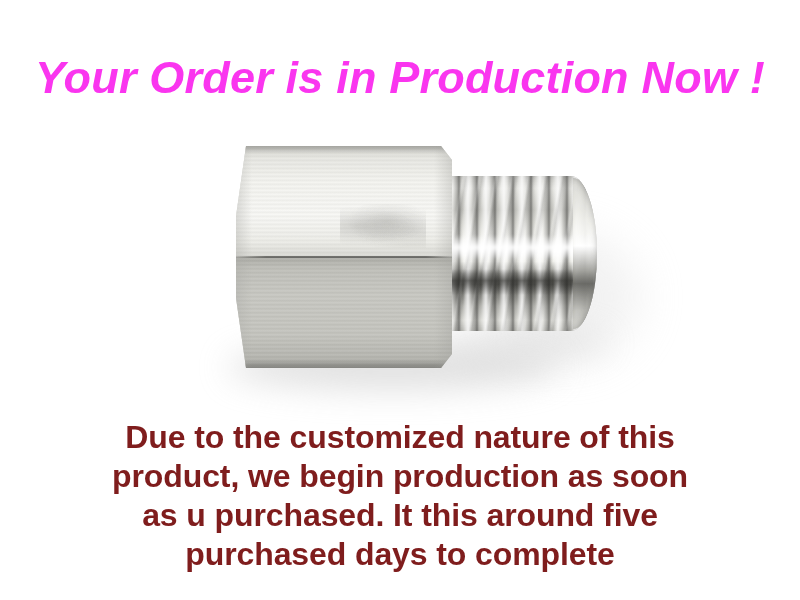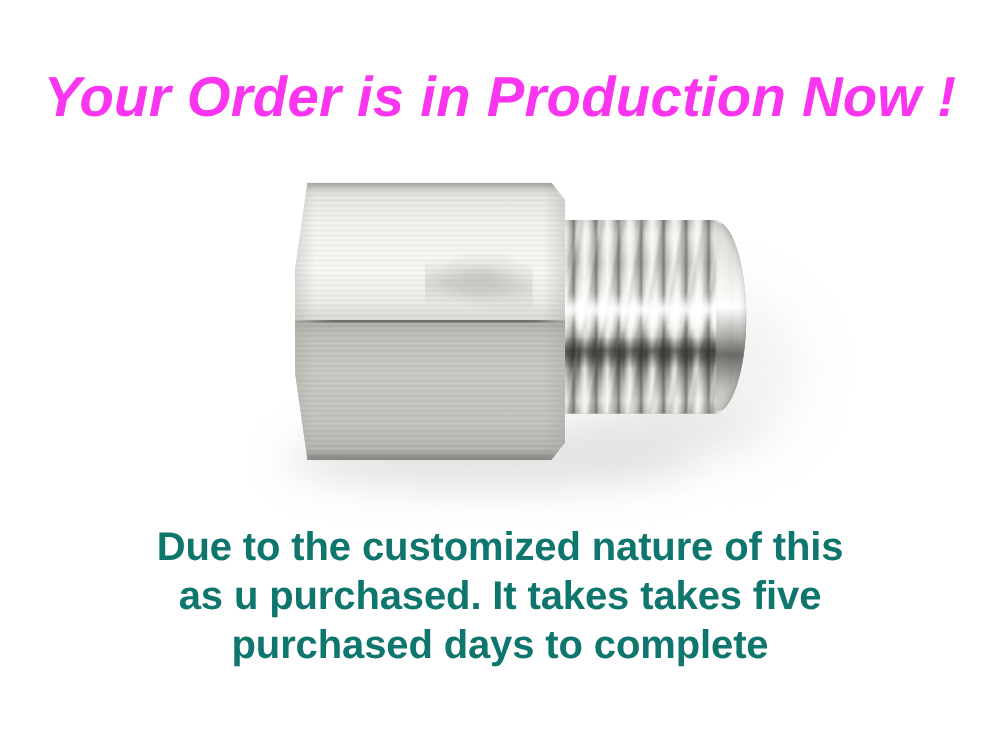--- a/index.html
+++ b/index.html
@@ -286,21 +286,21 @@
   #body-copy {
     position: absolute;
     left: 0;
     top: 418px;
     width: 800px;
     text-align: center;
     font-family: "Liberation Sans", sans-serif;
     font-weight: bold;
     font-size: 32px;
     line-height: 39px;
-    color: #0f766e;
+    color: #7f1d1d;
     letter-spacing: -0.1px;
   }
   #body-copy .line {
     display: block;
     white-space: nowrap;
   }
 </style>
 </head>
 <body>
 
@@ -331,17 +331,18 @@
       <div id="hex-chamfer-top"></div>
       <div id="hex-chamfer-bottom"></div>
       <div id="hex-left-chamfer"></div>
       <div id="hex-right-chamfer"></div>
     </div>
 
   </div>
 
   <div id="body-copy">
     <span class="line">Due to the customized nature of this</span>
-    <span class="line">as u purchased. It takes takes five</span>
+    <span class="line">product, we begin production as soon</span>
+    <span class="line">as u purchased. It this around five</span>
     <span class="line">purchased days to complete</span>
   </div>
 
 </div>
 
 </body></html>

